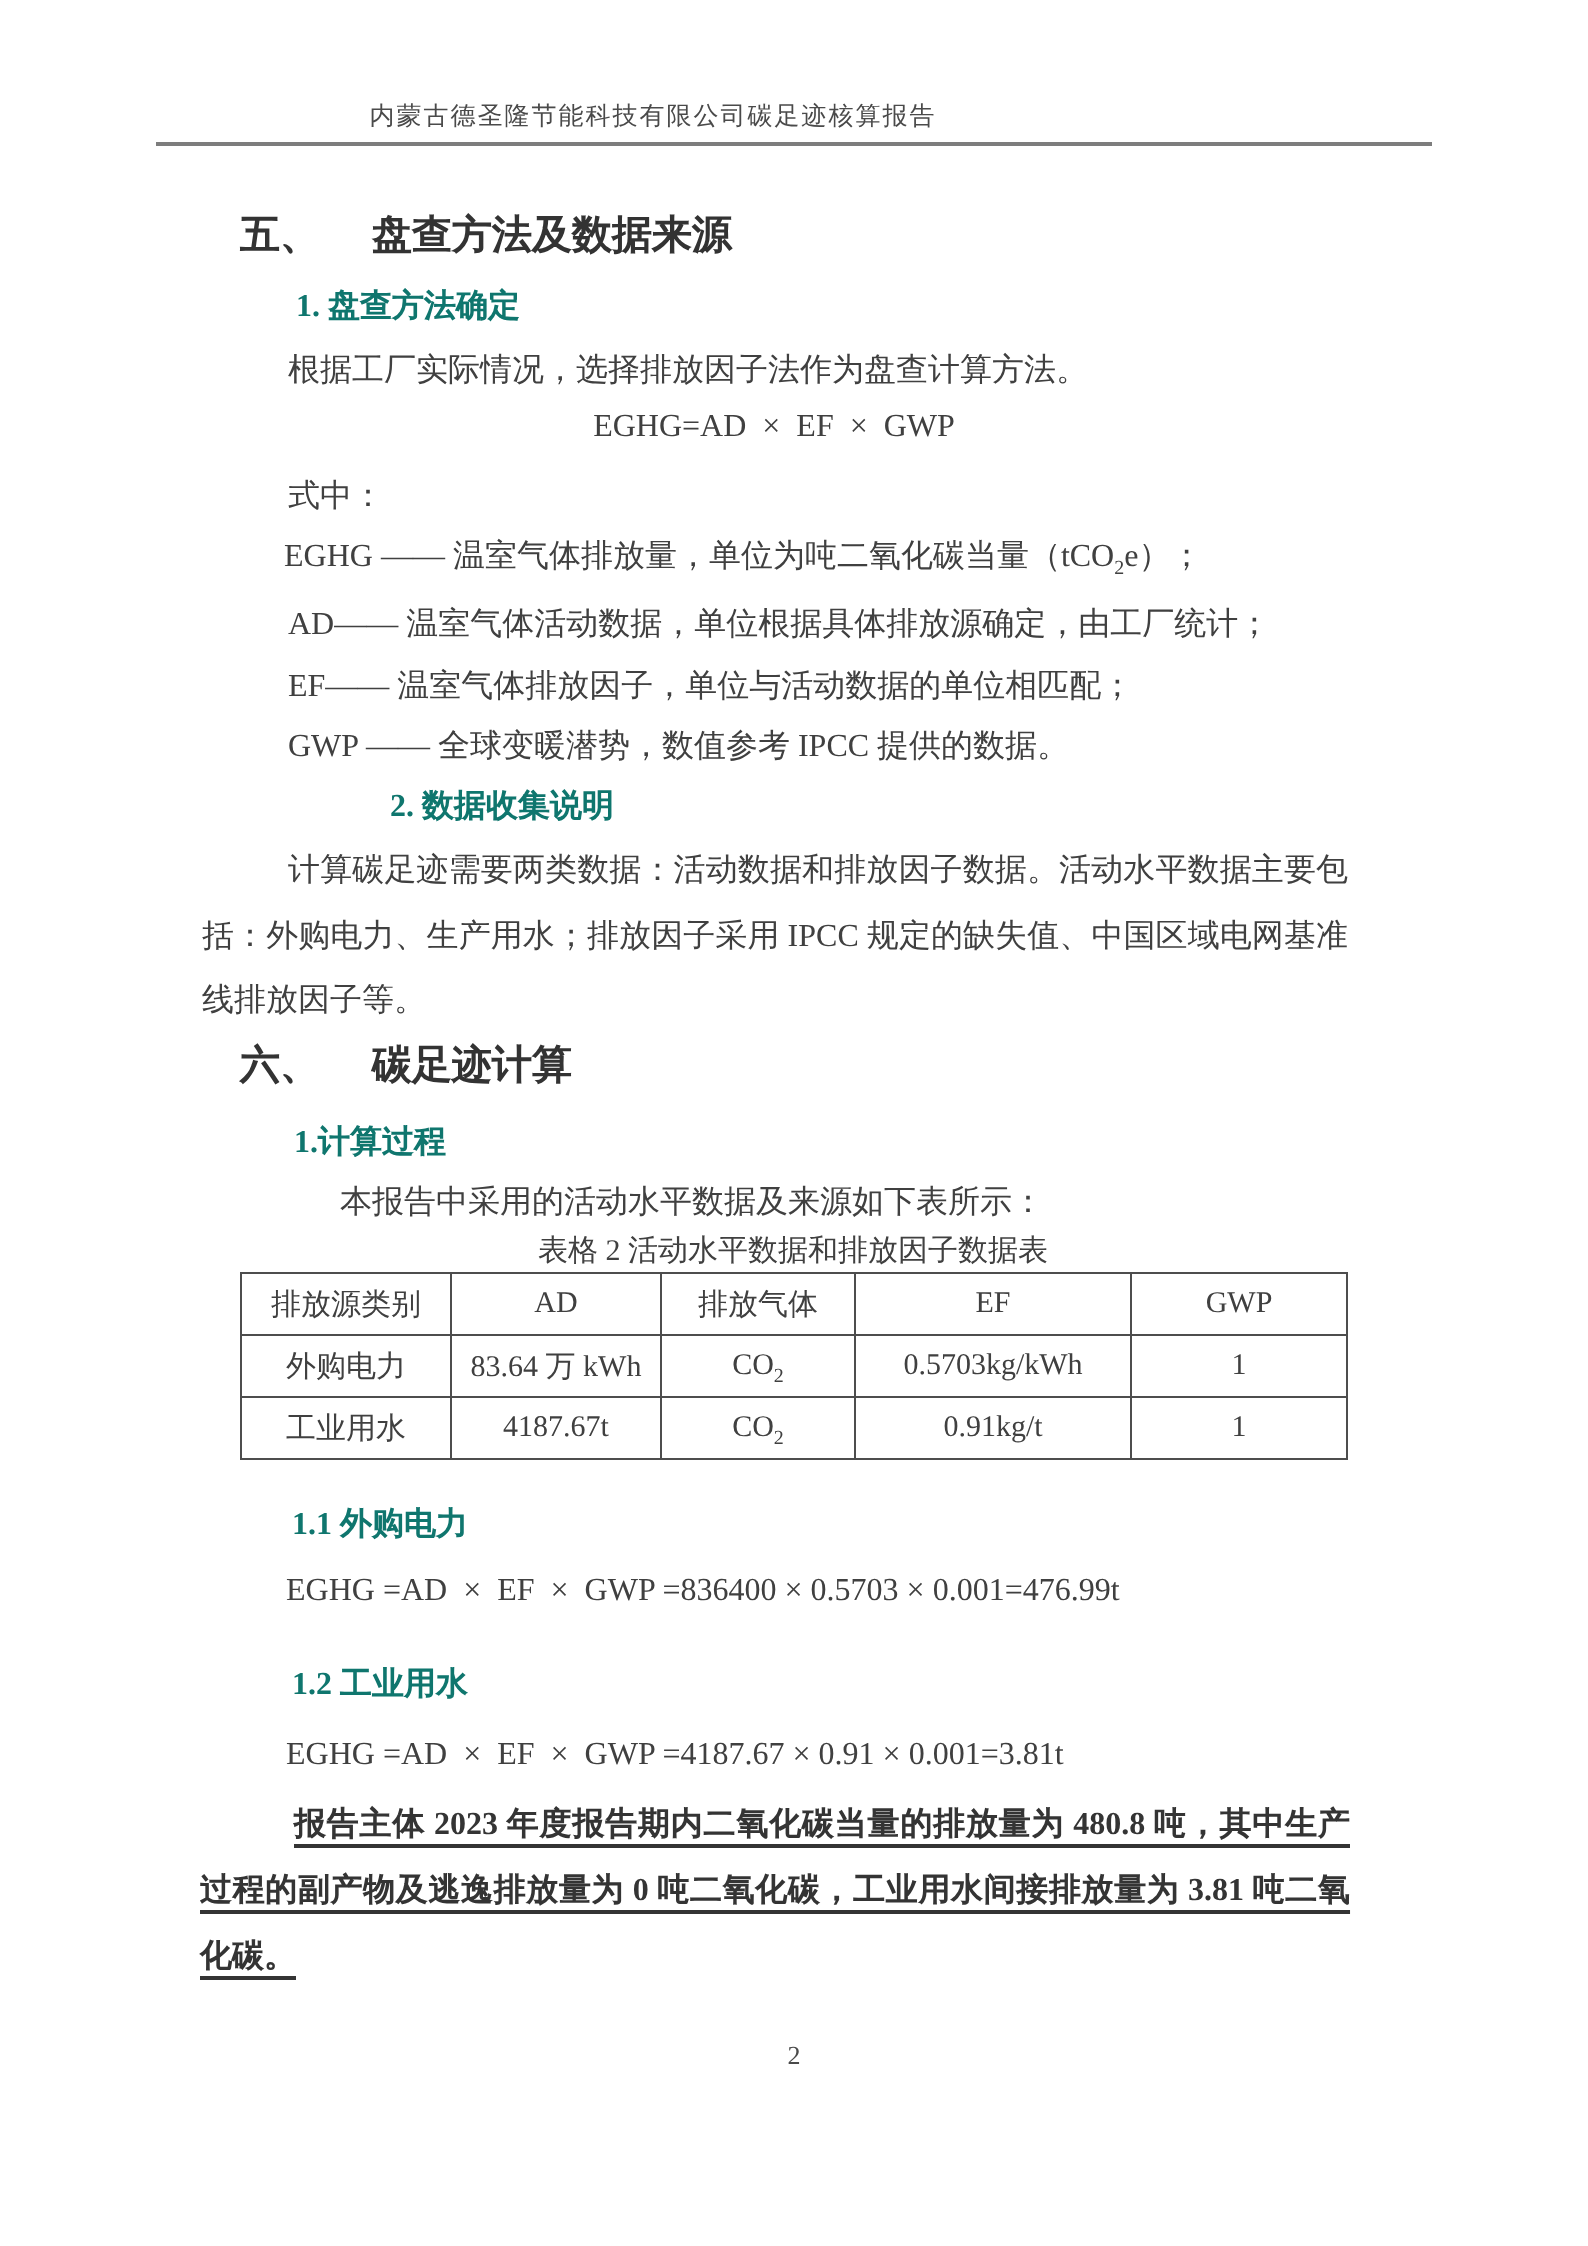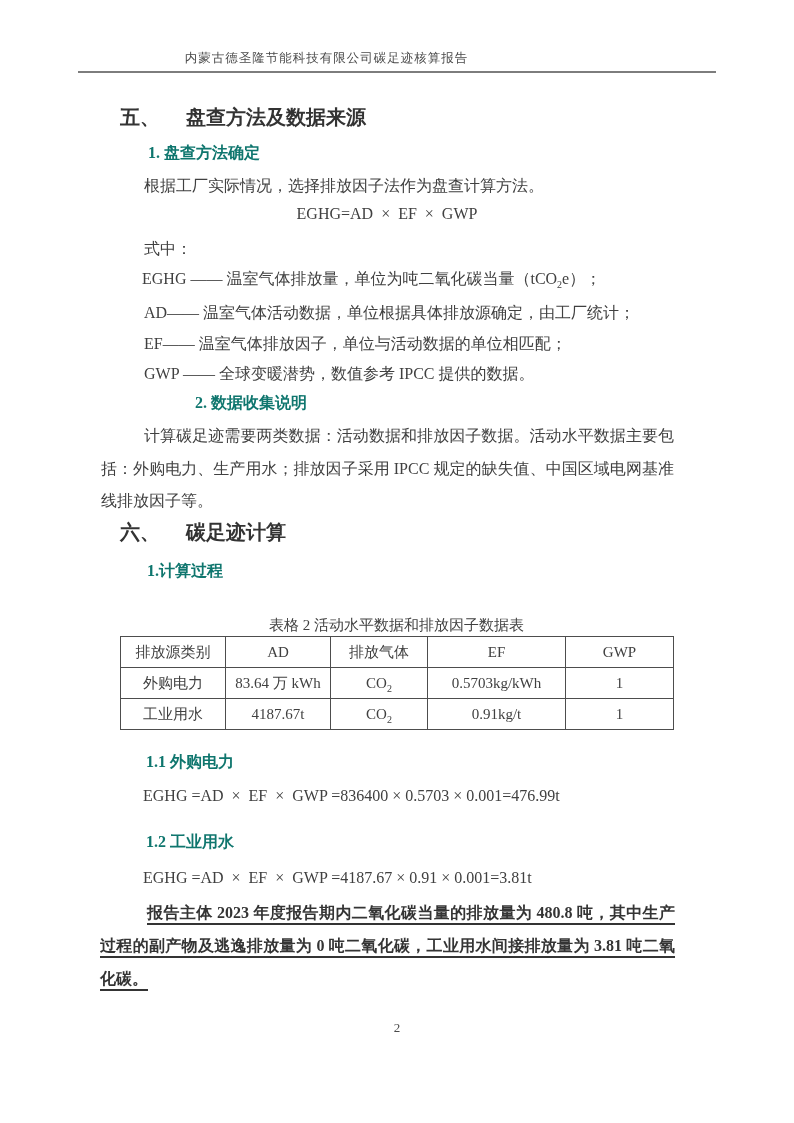--- a/index.html
+++ b/index.html
@@ -130,20 +130,21 @@
   <div class="abs body-line" style="top:363px; left:144px;">GWP —— 全球变暖潜势，数值参考 IPCC 提供的数据。</div>
 
   <div class="abs h-sub" style="top:393px; left:148px;margin-left:47px;">2. 数据收集说明</div>
 
   <div class="abs para" style="top:420px; left:101px; width:573px; text-indent:43px;">计算碳足迹需要两类数据：活动数据和排放因子数据。活动水平数据主要包括：外购电力、生产用水；排放因子采用 IPCC 规定的缺失值、中国区域电网基准线排放因子等。</div>
 
   <div class="abs h-sec" style="top:519px; left:120px;"><span>六、</span><span class="sec-title">碳足迹计算</span></div>
 
   <div class="abs h-sub" style="top:561px; left:147px;">1.计算过程</div>
 
+  <div class="abs body-line" style="top:591px; left:170px;">本报告中采用的活动水平数据及来源如下表所示：</div>
 
   <div class="abs tbl-caption">表格 2 活动水平数据和排放因子数据表</div>
 
   <table class="abs data-table">
     <colgroup>
       <col style="width:105px">
         <col style="width:105px">
         <col style="width:97px">
         <col style="width:138px">
         <col style="width:108px">

